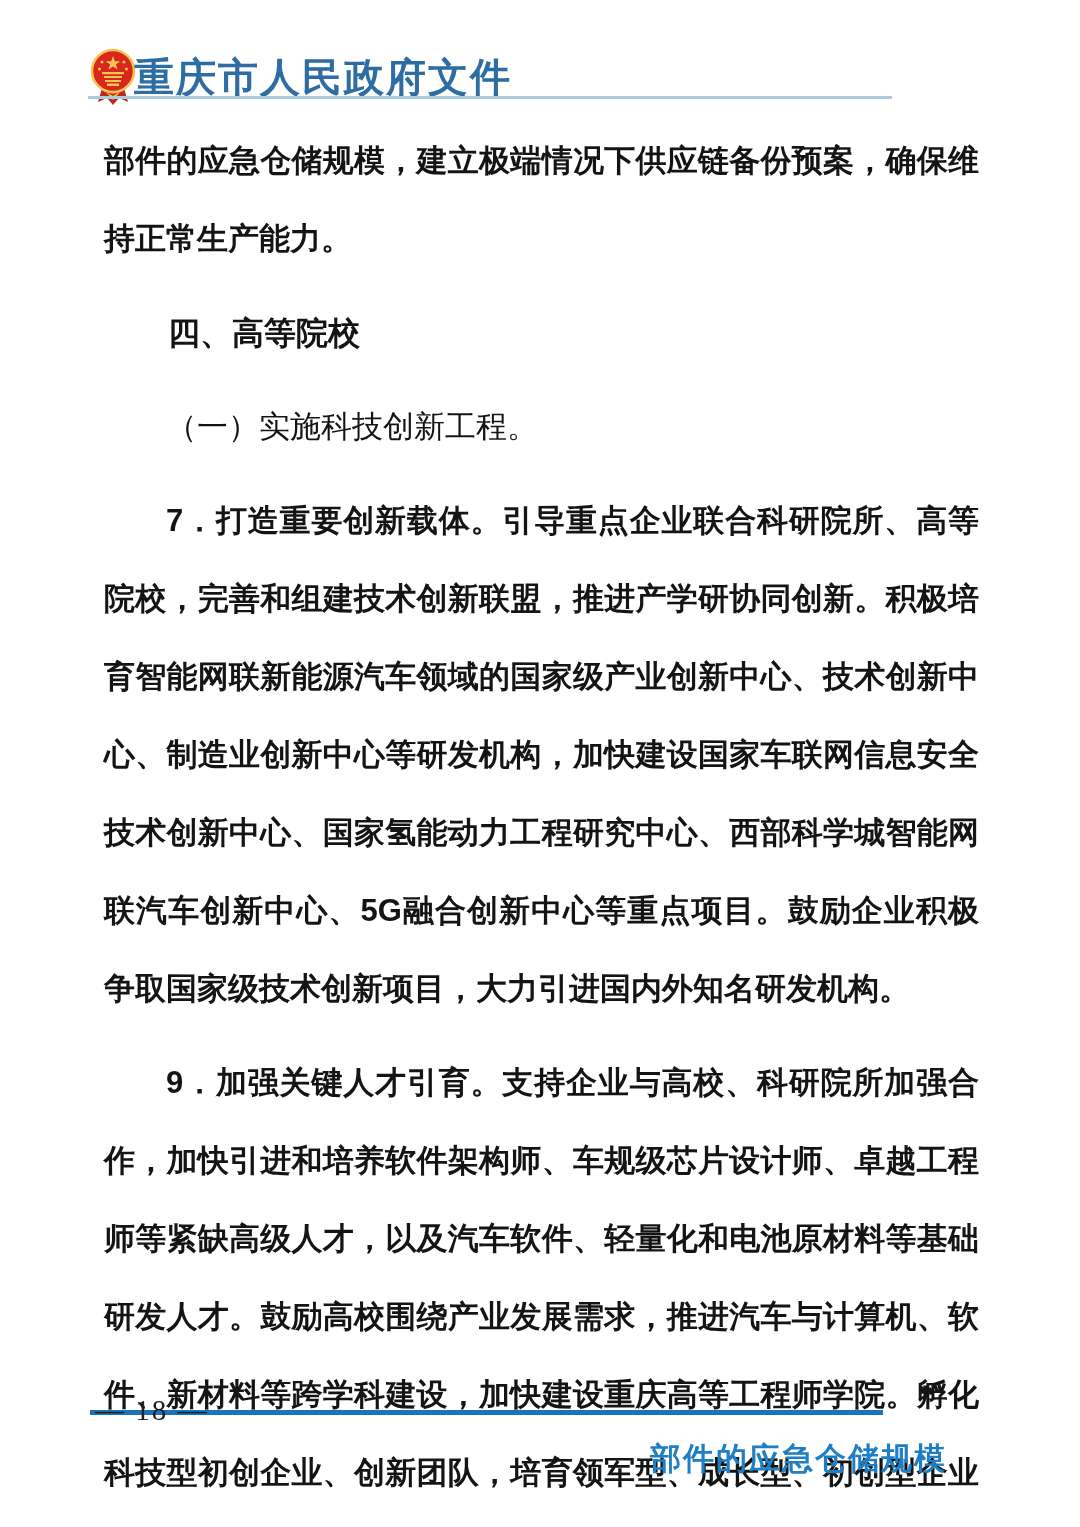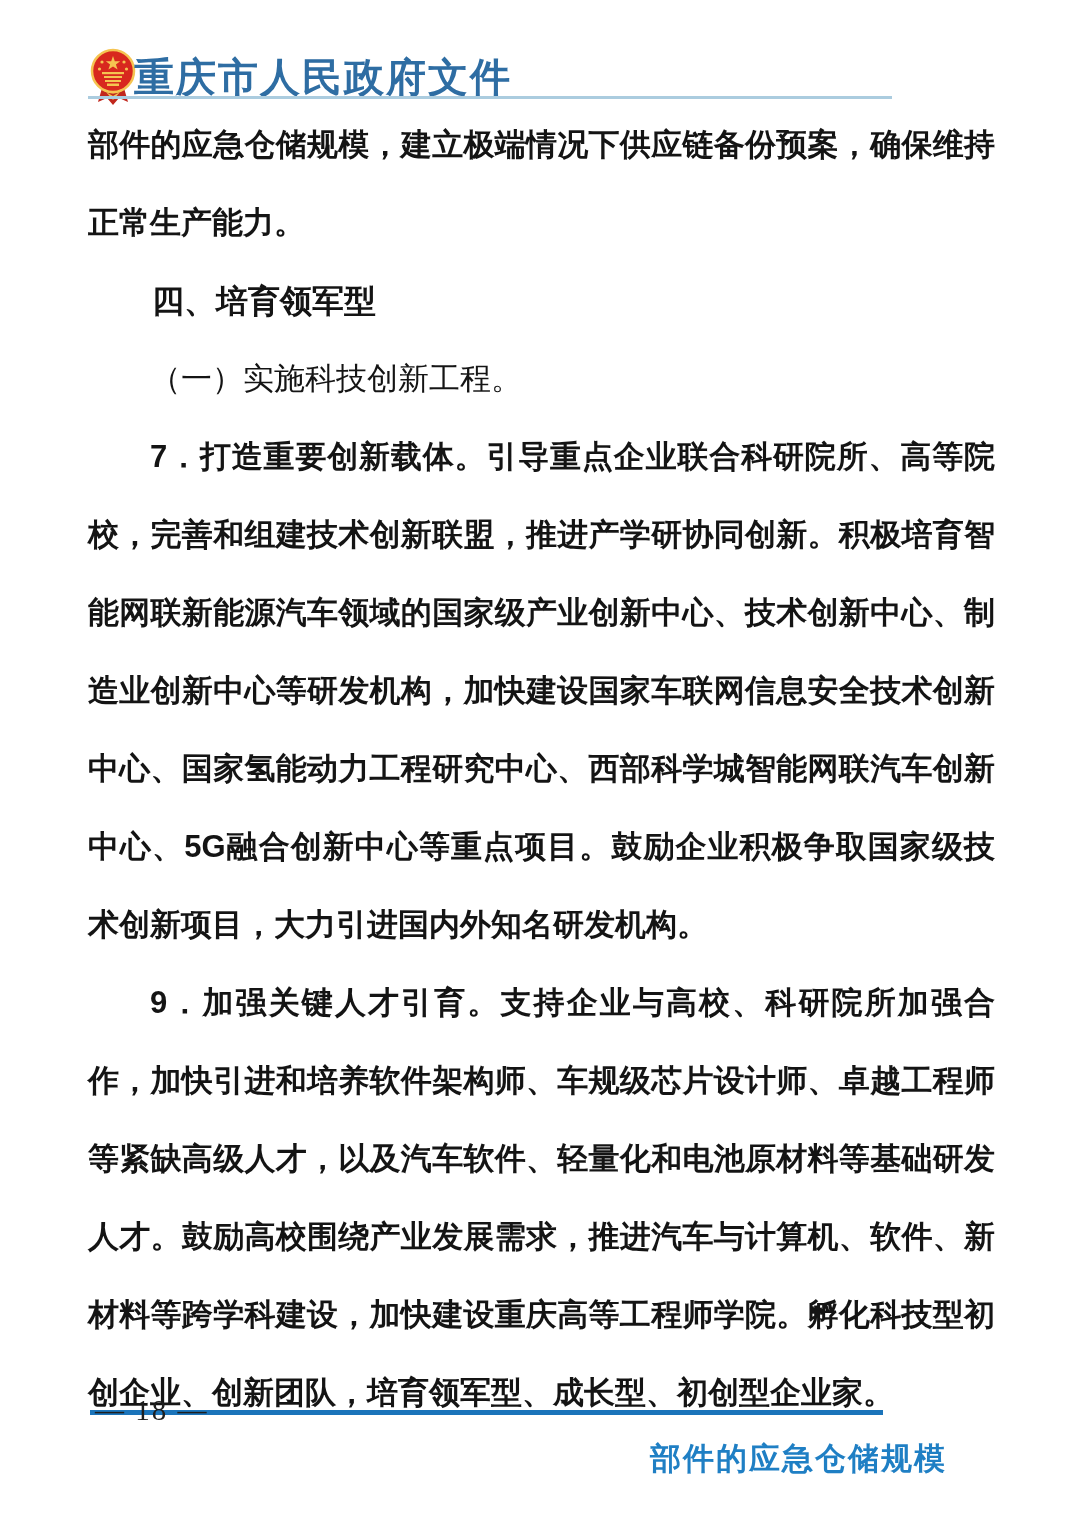--- a/index.html
+++ b/index.html
@@ -56,21 +56,21 @@
     top: 106px;
     left: 88px;
     width: 907px;
     color: #141414;
     font-size: 31px;
     line-height: 78px;
     text-align: justify;
     text-justify: inter-ideograph;
   }
   .doc-body p {
-    margin: 0;
+    margin: 16px;
     padding: 0;
   }
   .para-indent { text-indent: 2em; }
   .para-body {
     font-family: "Liberation Sans", sans-serif;
     font-weight: 600;
   }
   .para-heading {
     font-family: "Liberation Sans", sans-serif;
     font-weight: 700;
@@ -136,21 +136,21 @@
     <rect x="17" y="35.5" width="12" height="2.5" fill="#f5c451"></rect>
 
     <path d="M14 41 Q23 46 32 41 L32 43 Q23 48 14 43 Z" fill="#f5c451"></path>
   </svg>
   <div class="doc-header-title">重庆市人民政府文件</div>
 </div>
 <div class="header-rule"></div>
 
 <div class="doc-body">
   <p class="para-body">部件的应急仓储规模，建立极端情况下供应链备份预案，确保维持正常生产能力。</p>
-  <p class="para-heading para-indent">四、培育领军型</p>
+  <p class="para-heading para-indent">四、高等院校</p>
   <p class="para-kaiti para-indent">（一）实施科技创新工程。</p>
   <p class="para-body para-indent">7．打造重要创新载体。引导重点企业联合科研院所、高等院校，完善和组建技术创新联盟，推进产学研协同创新。积极培育智能网联新能源汽车领域的国家级产业创新中心、技术创新中心、制造业创新中心等研发机构，加快建设国家车联网信息安全技术创新中心、国家氢能动力工程研究中心、西部科学城智能网联汽车创新中心、5G融合创新中心等重点项目。鼓励企业积极争取国家级技术创新项目，大力引进国内外知名研发机构。</p>
   <p class="para-body para-indent">9．加强关键人才引育。支持企业与高校、科研院所加强合作，加快引进和培养软件架构师、车规级芯片设计师、卓越工程师等紧缺高级人才，以及汽车软件、轻量化和电池原材料等基础研发人才。鼓励高校围绕产业发展需求，推进汽车与计算机、软件、新材料等跨学科建设，加快建设重庆高等工程师学院。孵化科技型初创企业、创新团队，培育领军型、成长型、初创型企业家。</p>
 </div>
 
 <div class="page-number">— 18 —</div>
 <div class="footer-rule"></div>
 <div class="publisher">部件的应急仓储规模</div>
 
 </body></html>

